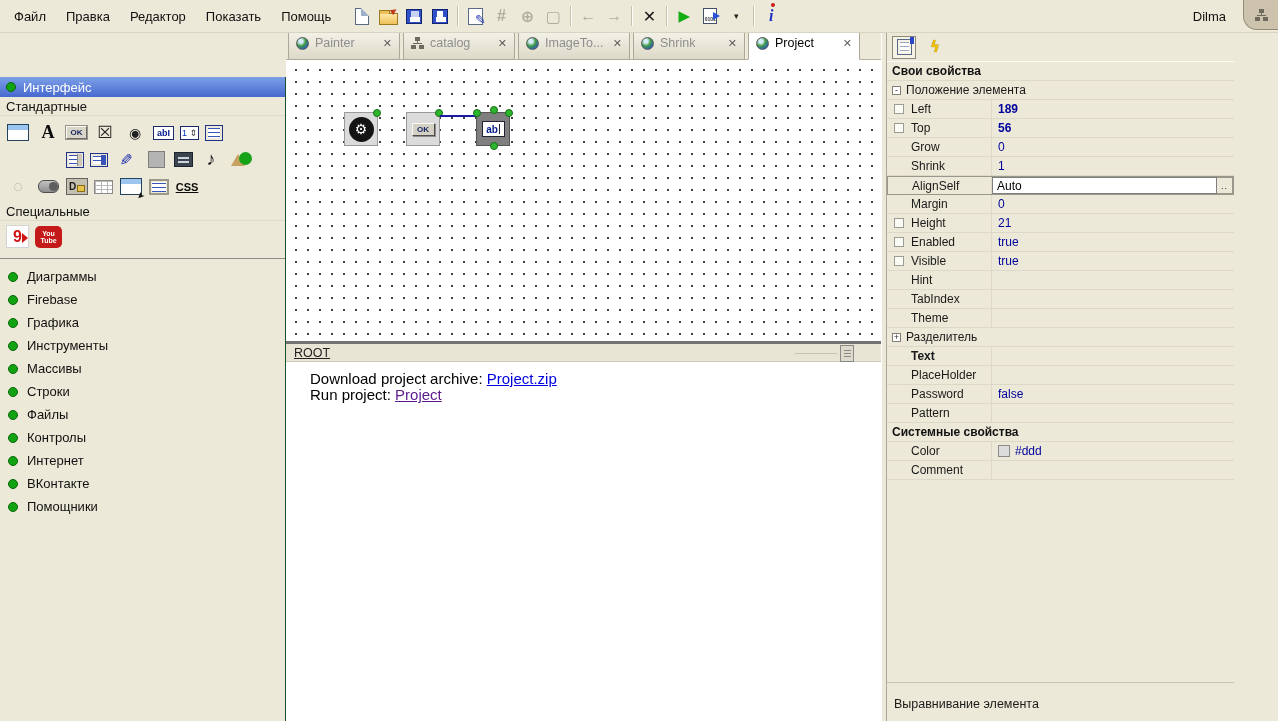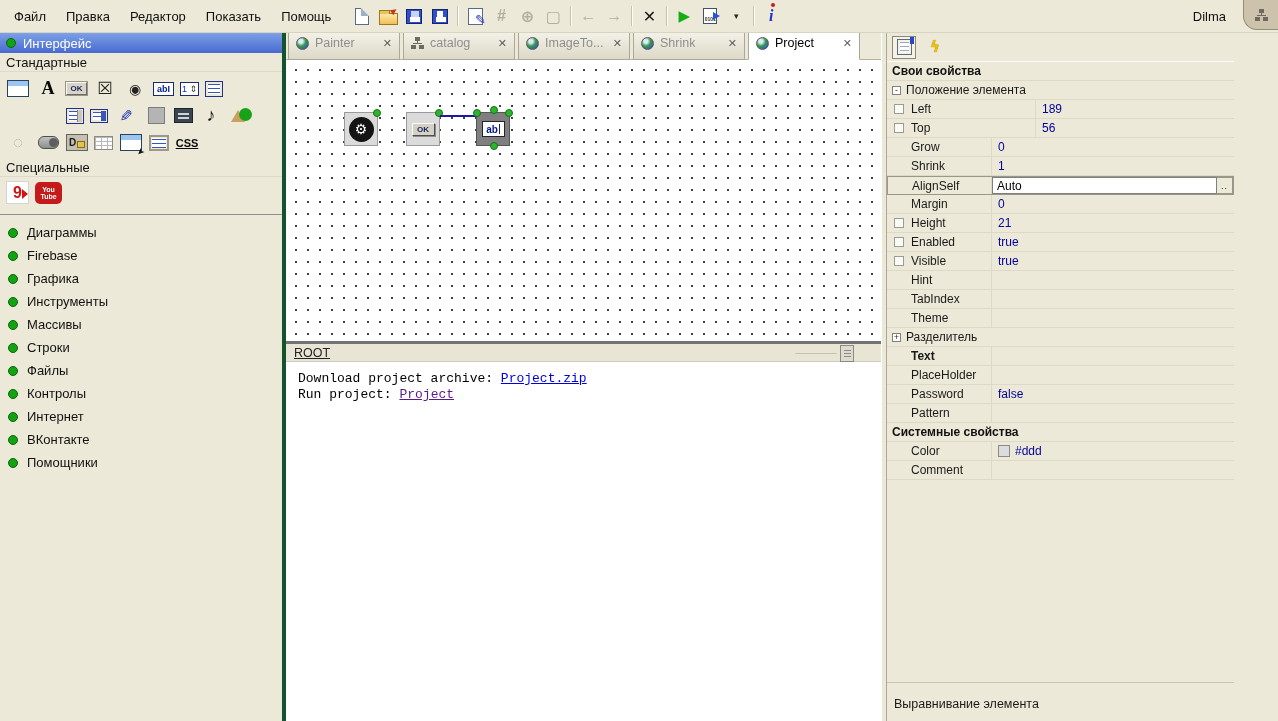--- a/index.html
+++ b/index.html
@@ -50,21 +50,21 @@
       linear-gradient(#6e6a5e,#6e6a5e) 6px 3px/1px 4px,
       linear-gradient(#6e6a5e,#6e6a5e) 2px 6px/9px 1px;
     background-repeat:no-repeat; }
   .icon-globe { width:13px; height:13px; border-radius:50%; border:1px solid #5a5a5a; display:inline-block;
     background:radial-gradient(circle at 35% 30%, #d8ecff 0 18%, #3f9a3f 45%, #2a5fc0 78%); }
 
   
   .main { display:flex; height:688px; }
 
   
-  .sidebar { width:286px; border-right:4px solid #14532d; background:#ece9d8; display:flex; flex-direction:column; }
+  .sidebar { width:286px; border-right:1px solid #14532d; background:#ece9d8; display:flex; flex-direction:column;margin-top:44px; }
   .sb-header { height:20px; background:linear-gradient(180deg,#7da0e8,#4769cf); color:#fff; display:flex; align-items:center; gap:7px; padding-left:6px; font-size:13px; }
   .dot-green { width:10px; height:10px; border-radius:50%; background:#12a312; border:1px solid #0a660a; flex:none; }
   .sb-section { height:19px; display:flex; align-items:center; padding-left:6px; font-size:13px; border-bottom:1px solid #dedacb; }
   .palette { padding:3px 2px 2px 3px; }
   .pic { width:24px; height:23px; display:inline-flex; align-items:center; justify-content:center; margin:2px 3px; position:relative; vertical-align:middle; }
   .pic-html,.pic-dialog { }
   .pic-html::before,.pic-dialog::before { content:""; width:20px; height:15px; border:1px solid #24445e; background:linear-gradient(#9cc6f0 0 5px,#fff 5px); }
   .pic-dialog::after { content:"➤"; position:absolute; right:-2px; bottom:-3px; font-size:9px; color:#111; transform:rotate(135deg); }
   .pic-label::before { content:"A"; font:bold 18px "Liberation Serif",serif; color:#0a0a0a; }
   .pic-button::before { content:"OK"; font-size:8px; font-weight:bold; color:#15235e; }
@@ -124,21 +124,21 @@
   .ok-face { width:23px; height:13px; background:#d4d0c4; border:1px solid; border-color:#fafaf5 #4e4e4e #4e4e4e #fafaf5; box-shadow:1px 1px 0 #8e8e8e; font-size:8px; font-weight:bold; color:#10245e; display:flex; align-items:center; justify-content:center; }
   .ab-face { width:23px; height:16px; background:#fff; border:1px solid #223; font-size:10px; font-weight:bold; color:#001a8e; display:flex; align-items:center; justify-content:center; }
   .ab-caret { width:1px; height:10px; background:#223; margin-left:1px; }
   .ghandle { position:absolute; width:8px; height:8px; border-radius:50%; background:#2db62d; border:1px solid #157015; }
   .connector { position:absolute; height:2px; background:#1a1aa6; }
   .rootbar { height:21px; background:#e9e5d4; border-top:3px solid #737373; border-bottom:1px solid #cfcbb8; display:flex; align-items:center; padding-left:8px; font-size:12.5px; color:#222; position:relative;text-decoration:underline; }
   .rootbar::before { content:""; position:absolute; right:44px; width:42px; height:1px; top:50%; background:#c6c2b0; }
   .root-handle { position:absolute; right:27px; top:1px; width:14px; height:17px; background:#dedacc; border:1px solid #8a8a8a; }
   .root-handle::before { content:""; position:absolute; left:3px; top:4px; width:7px; height:8px;
     background:repeating-linear-gradient(#8a8a8a 0 1px,transparent 1px 3px); }
-  .output { flex:1; background:#fff; padding:9px 12px; font-size:13px; line-height:16px; color:#000;font-family:Liberation Mono, monospace; }
+  .output { flex:1; background:#fff; padding:9px 24px; font-size:15px; line-height:16px; color:#000; }
   .output a { color:#0000dd; }
   .output a.visited { color:#5a1a8b; }
 
   
   .vsplit { width:5px; background:#ece9d8; border-left:1px solid #fff; }
 
   
   .rightpanel { width:348px; background:#ece9d8; border-left:1px solid #aca899; display:flex; flex-direction:column; }
   .rp-toolbar { height:28px; display:flex; align-items:center; gap:7px; padding-left:5px; }
   .rp-btn { width:24px; height:23px; display:flex; align-items:center; justify-content:center; border:1px solid transparent; position:relative; }
@@ -151,21 +151,21 @@
   .pg-section { height:19px; display:flex; align-items:center; padding-left:5px; font-weight:bold; font-size:12px; border-bottom:1px solid #ddd8c8; }
   .pg-row { height:19px; display:flex; align-items:stretch; border-bottom:1px solid #ddd8c8; }
   .pg-group { align-items:center; }
   .pg-box { width:9px; height:9px; border:1px solid #848078; background:#fff; font-size:9px; line-height:7px; text-align:center; color:#333; margin-left:5px; margin-right:5px; flex:none; }
   .pg-label { width:104px; display:flex; align-items:center; flex:none; }
   .pg-cbslot { width:24px; display:flex; align-items:center; justify-content:center; flex:none; }
   .pg-cb { width:10px; height:10px; border:1px solid #9c9c94; background:#fbfbf6; }
   .pg-name { font-size:12px; color:#1a1a1a; }
   .pg-name.b { font-weight:bold; }
   .pg-value { flex:1; border-left:1px solid #ddd8c8; display:flex; align-items:center; padding-left:6px; color:#00009c; font-size:12px; }
-  .pg-value.b { font-weight:normal;margin-left:44px; }
+  .pg-value.b { font-weight:bold; }
   .pg-selected { border:1px solid #9a968a; }
   .pg-selected .pg-label { border-right:1px solid #ddd8c8; }
   .pg-editwrap { flex:1; display:flex; align-items:center; }
   .pg-edit { flex:1; height:17px; margin:0; background:#fff; border:1px solid #7f7f7f; display:flex; align-items:center; padding-left:4px; color:#000; font-size:12px; }
   .pg-editbtn { width:16px; height:17px; background:#ece9d8; border:1px solid #9a968a; border-left:none; font-size:9px; letter-spacing:1px; display:flex; align-items:center; justify-content:center; color:#222; }
   .pg-swatch { width:12px; height:12px; background:#dcdcdc; border:1px solid #8a8a8a; margin-right:5px; flex:none; }
   .rp-status { margin-top:auto; border-top:1px solid #c8c4b2; padding:14px 7px 10px; font-size:12.5px; color:#1a1a1a; }
 </style>
 </head>
 <body>

